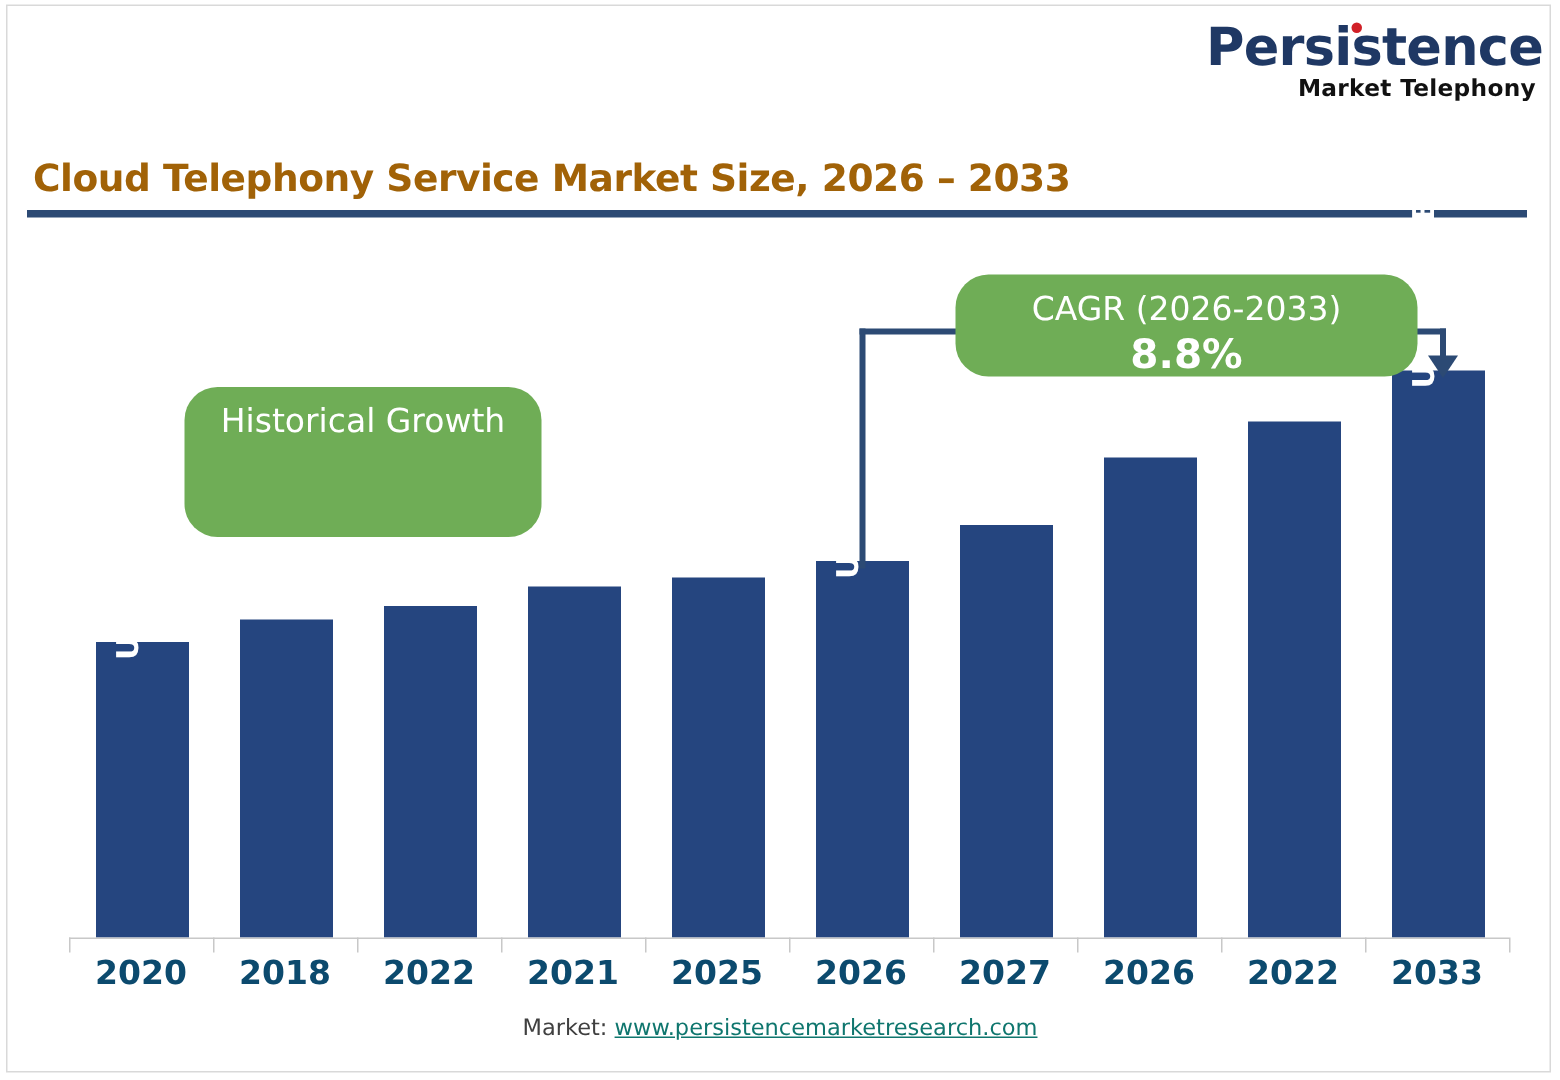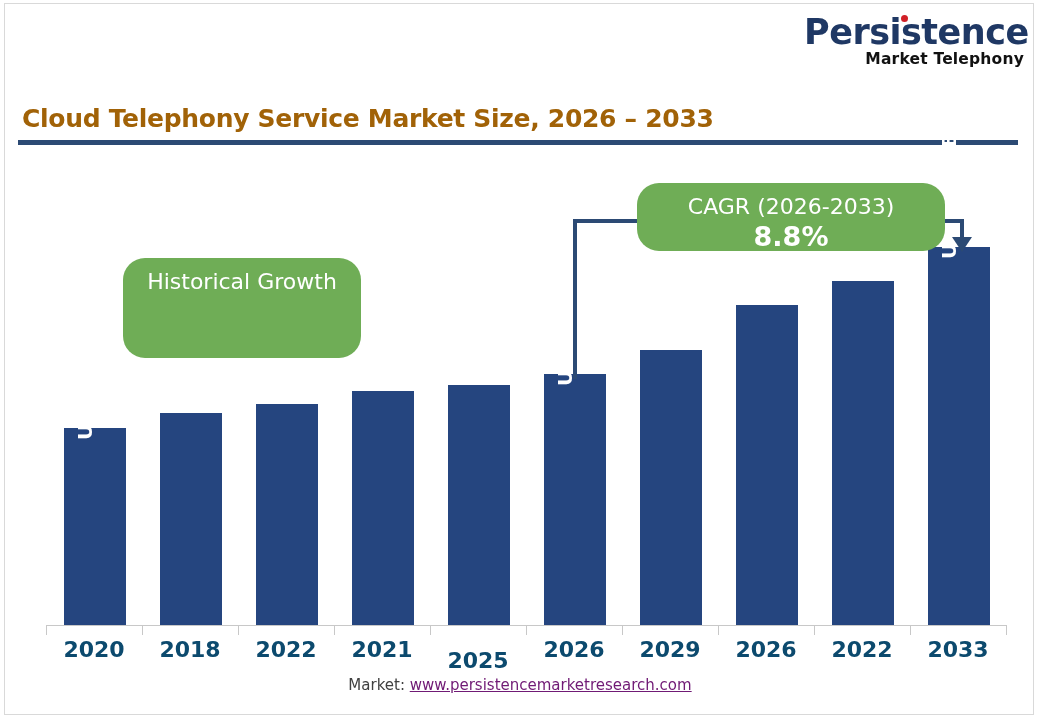--- a/index.html
+++ b/index.html
@@ -208,21 +208,21 @@
     position: absolute;
     left: 0;
     top: 676px;
     width: 1040px;
     text-align: center;
     font-family: "DejaVu Sans", sans-serif;
     font-size: 15px;
     color: #404040;
   }
   .source a {
-    color: #701a75;
+    color: #0f766e;
   }
 </style>
 </head>
 <body>
 
 <div id="page">
 
   <div class="page-frame"></div>
 
   <div class="logo">
@@ -284,23 +284,23 @@
   <div class="tick" style="left:622px;"></div>
   <div class="tick" style="left:718px;"></div>
   <div class="tick" style="left:814px;"></div>
   <div class="tick" style="left:910px;"></div>
   <div class="tick" style="left:1006px;"></div>
 
   <div class="xlabel" style="left:46px; width:96px;">2020</div>
   <div class="xlabel" style="left:142px; width:96px;">2018</div>
   <div class="xlabel" style="left:238px; width:96px;">2022</div>
   <div class="xlabel" style="left:334px; width:96px;">2021</div>
-  <div class="xlabel" style="left:430px; width:96px;margin-top:11px;">2025</div>
+  <div class="xlabel" style="left:430px; width:96px;">2025</div>
   <div class="xlabel" style="left:526px; width:96px;">2026</div>
-  <div class="xlabel" style="left:622px; width:96px;">2029</div>
+  <div class="xlabel" style="left:622px; width:96px;">2027</div>
   <div class="xlabel" style="left:718px; width:96px;">2026</div>
   <div class="xlabel" style="left:814px; width:96px;">2022</div>
   <div class="xlabel" style="left:910px; width:96px;">2033</div>
 
   <div class="callout" id="callout-historical">
     <span class="line1">Historical Growth</span>
   </div>
 
   <div class="callout" id="callout-cagr">
     <span class="line1">CAGR (2026-2033)</span>

